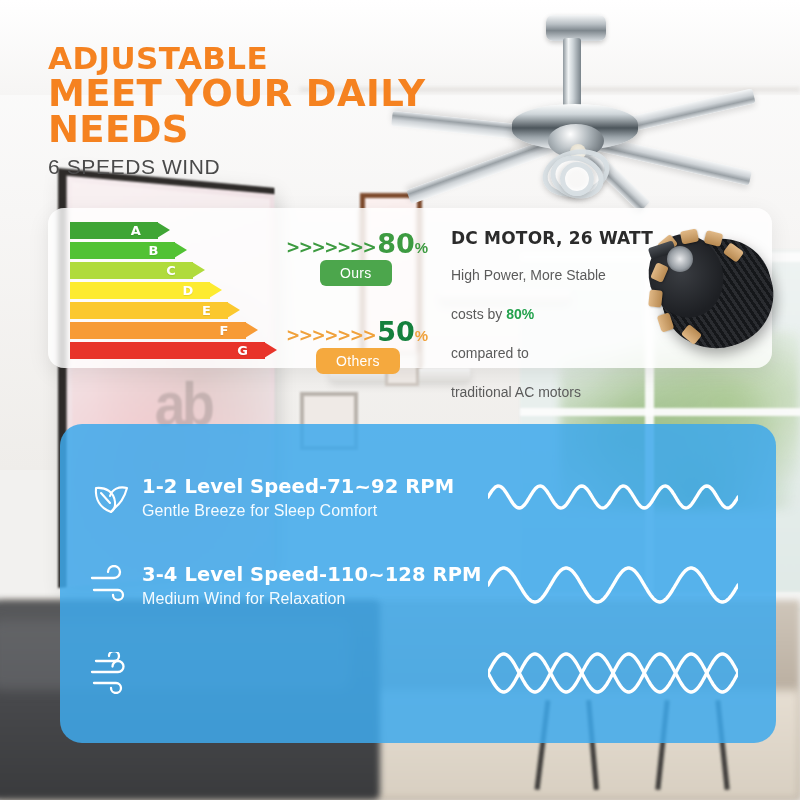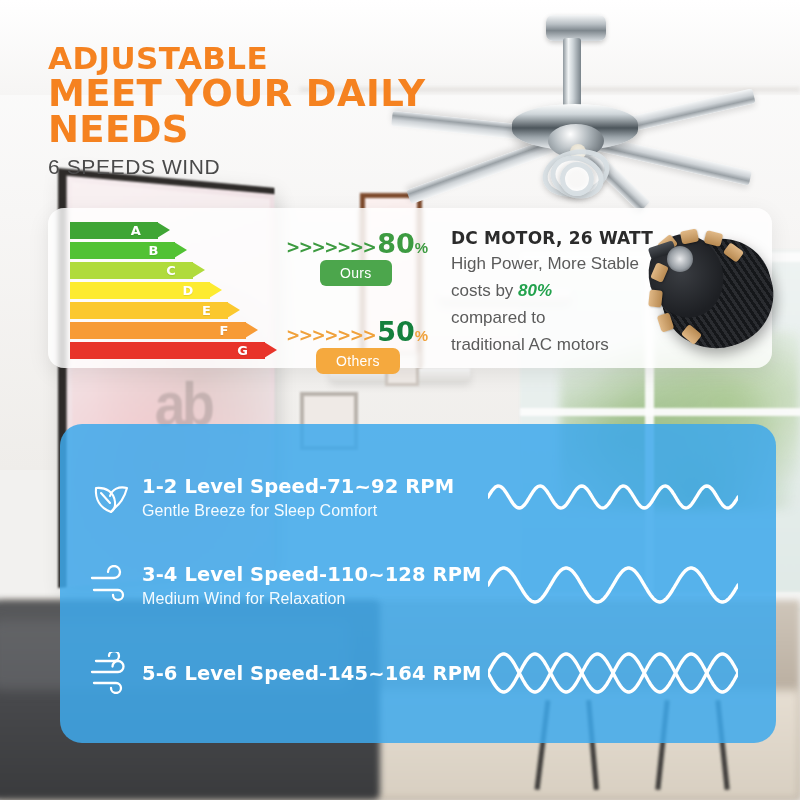--- a/index.html
+++ b/index.html
@@ -215,23 +215,23 @@
     font-size:14px; padding:5px 20px; font-weight:400;
     letter-spacing:.3px;
   }
   
   .motor-text { position:absolute; left:403px; top:20px; width:215px; }
   .m-title {
     font-size:17px; font-weight:700; color:#2b2b2b; letter-spacing:.2px;
     font-family:"DejaVu Sans", sans-serif; white-space:nowrap;
   }
   .m-line {
-    font-size:17px; color:#5b5b5b; line-height:23px; margin-top:4px;
-  }
-  .m-hl { color:#23A24D; font-weight:800;font-style:italic; }
+    font-size:14px; color:#5b5b5b; line-height:23px; margin-top:16px;
+  }
+  .m-hl { color:#23A24D; font-weight:800; }
   
   .motor-img { position:absolute; left:595px; top:18px; width:152px; height:132px; }
   .motor-body {
     position:absolute; left:18px; top:14px; width:112px; height:108px;
     border-radius: 50% 46% 48% 50%;
     background:
       repeating-linear-gradient(72deg, #2a2c30 0px, #2a2c30 3px, #15171a 3px, #15171a 6px),
       #1b1d20;
     transform: rotate(-16deg);
     box-shadow: 0 6px 14px rgba(0,0,0,.35);
@@ -439,21 +439,20 @@
       </div>
       <div class="speed-row" style="top: 218px;">
         <div class="sp-icon">
           <svg width="46" height="42" viewBox="0 0 46 42" fill="none" stroke="#ffffff" stroke-width="2.3" stroke-linecap="round">
     <path d="M8 9 H26 a5 5 0 1 0 -5 -5"></path>
     <path d="M4 20 H30 a5.5 5.5 0 1 0 -5.5 -5.5"></path>
     <path d="M6 31 H28 a5 5 0 1 1 -5 5"></path>
   </svg>
         </div>
         <div class="sp-text">
-          <div class="sp-title">5-6 Level Speed-145~164 RPM</div>
         </div>
         <div class="wave"><svg width="250" height="62" viewBox="0 0 250 62">
             <path d="M0.0 31.0 L1.3 28.6 L2.5 26.3 L3.8 24.0 L5.0 21.8 L6.3 19.8 L7.5 18.0 L8.8 16.4 L10.0 15.0 L11.3 13.8 L12.5 12.9 L13.8 12.3 L15.0 12.0 L16.3 12.0 L17.5 12.3 L18.8 12.9 L20.0 13.8 L21.3 15.0 L22.5 16.4 L23.8 18.0 L25.0 19.8 L26.3 21.8 L27.5 24.0 L28.8 26.3 L30.0 28.6 L31.3 31.0 L32.5 33.4 L33.8 35.7 L35.0 38.0 L36.3 40.2 L37.5 42.2 L38.8 44.0 L40.0 45.6 L41.3 47.0 L42.5 48.2 L43.8 49.1 L45.0 49.7 L46.3 50.0 L47.5 50.0 L48.8 49.7 L50.0 49.1 L51.3 48.2 L52.5 47.0 L53.8 45.6 L55.0 44.0 L56.3 42.2 L57.5 40.2 L58.8 38.0 L60.0 35.7 L61.3 33.4 L62.5 31.0 L63.8 28.6 L65.0 26.3 L66.3 24.0 L67.5 21.8 L68.8 19.8 L70.0 18.0 L71.3 16.4 L72.5 15.0 L73.8 13.8 L75.0 12.9 L76.3 12.3 L77.5 12.0 L78.8 12.0 L80.0 12.3 L81.3 12.9 L82.5 13.8 L83.8 15.0 L85.0 16.4 L86.3 18.0 L87.5 19.8 L88.8 21.8 L90.0 24.0 L91.3 26.3 L92.5 28.6 L93.8 31.0 L95.0 33.4 L96.3 35.7 L97.5 38.0 L98.8 40.2 L100.0 42.2 L101.3 44.0 L102.5 45.6 L103.8 47.0 L105.0 48.2 L106.3 49.1 L107.5 49.7 L108.8 50.0 L110.0 50.0 L111.3 49.7 L112.5 49.1 L113.8 48.2 L115.0 47.0 L116.3 45.6 L117.5 44.0 L118.8 42.2 L120.0 40.2 L121.3 38.0 L122.5 35.7 L123.8 33.4 L125.0 31.0 L126.3 28.6 L127.5 26.3 L128.8 24.0 L130.0 21.8 L131.3 19.8 L132.5 18.0 L133.8 16.4 L135.0 15.0 L136.3 13.8 L137.5 12.9 L138.8 12.3 L140.0 12.0 L141.3 12.0 L142.5 12.3 L143.8 12.9 L145.0 13.8 L146.3 15.0 L147.5 16.4 L148.8 18.0 L150.0 19.8 L151.3 21.8 L152.5 24.0 L153.8 26.3 L155.0 28.6 L156.3 31.0 L157.5 33.4 L158.8 35.7 L160.0 38.0 L161.3 40.2 L162.5 42.2 L163.8 44.0 L165.0 45.6 L166.3 47.0 L167.5 48.2 L168.8 49.1 L170.0 49.7 L171.3 50.0 L172.5 50.0 L173.8 49.7 L175.0 49.1 L176.3 48.2 L177.5 47.0 L178.8 45.6 L180.0 44.0 L181.3 42.2 L182.5 40.2 L183.8 38.0 L185.0 35.7 L186.3 33.4 L187.5 31.0 L188.8 28.6 L190.0 26.3 L191.3 24.0 L192.5 21.8 L193.8 19.8 L195.0 18.0 L196.3 16.4 L197.5 15.0 L198.8 13.8 L200.0 12.9 L201.3 12.3 L202.5 12.0 L203.8 12.0 L205.0 12.3 L206.3 12.9 L207.5 13.8 L208.8 15.0 L210.0 16.4 L211.3 18.0 L212.5 19.8 L213.8 21.8 L215.0 24.0 L216.3 26.3 L217.5 28.6 L218.8 31.0 L220.0 33.4 L221.3 35.7 L222.5 38.0 L223.8 40.2 L225.0 42.2 L226.3 44.0 L227.5 45.6 L228.8 47.0 L230.0 48.2 L231.3 49.1 L232.5 49.7 L233.8 50.0 L235.0 50.0 L236.3 49.7 L237.5 49.1 L238.8 48.2 L240.0 47.0 L241.3 45.6 L242.5 44.0 L243.8 42.2 L245.0 40.2 L246.3 38.0 L247.5 35.7 L248.8 33.4 L250.0 31.0" fill="none" stroke="#ffffff" stroke-width="3.4" stroke-linecap="round"></path>
             <path d="M0.0 31.0 L1.3 33.4 L2.5 35.7 L3.8 38.0 L5.0 40.2 L6.3 42.2 L7.5 44.0 L8.8 45.6 L10.0 47.0 L11.3 48.2 L12.5 49.1 L13.8 49.7 L15.0 50.0 L16.3 50.0 L17.5 49.7 L18.8 49.1 L20.0 48.2 L21.3 47.0 L22.5 45.6 L23.8 44.0 L25.0 42.2 L26.3 40.2 L27.5 38.0 L28.8 35.7 L30.0 33.4 L31.3 31.0 L32.5 28.6 L33.8 26.3 L35.0 24.0 L36.3 21.8 L37.5 19.8 L38.8 18.0 L40.0 16.4 L41.3 15.0 L42.5 13.8 L43.8 12.9 L45.0 12.3 L46.3 12.0 L47.5 12.0 L48.8 12.3 L50.0 12.9 L51.3 13.8 L52.5 15.0 L53.8 16.4 L55.0 18.0 L56.3 19.8 L57.5 21.8 L58.8 24.0 L60.0 26.3 L61.3 28.6 L62.5 31.0 L63.8 33.4 L65.0 35.7 L66.3 38.0 L67.5 40.2 L68.8 42.2 L70.0 44.0 L71.3 45.6 L72.5 47.0 L73.8 48.2 L75.0 49.1 L76.3 49.7 L77.5 50.0 L78.8 50.0 L80.0 49.7 L81.3 49.1 L82.5 48.2 L83.8 47.0 L85.0 45.6 L86.3 44.0 L87.5 42.2 L88.8 40.2 L90.0 38.0 L91.3 35.7 L92.5 33.4 L93.8 31.0 L95.0 28.6 L96.3 26.3 L97.5 24.0 L98.8 21.8 L100.0 19.8 L101.3 18.0 L102.5 16.4 L103.8 15.0 L105.0 13.8 L106.3 12.9 L107.5 12.3 L108.8 12.0 L110.0 12.0 L111.3 12.3 L112.5 12.9 L113.8 13.8 L115.0 15.0 L116.3 16.4 L117.5 18.0 L118.8 19.8 L120.0 21.8 L121.3 24.0 L122.5 26.3 L123.8 28.6 L125.0 31.0 L126.3 33.4 L127.5 35.7 L128.8 38.0 L130.0 40.2 L131.3 42.2 L132.5 44.0 L133.8 45.6 L135.0 47.0 L136.3 48.2 L137.5 49.1 L138.8 49.7 L140.0 50.0 L141.3 50.0 L142.5 49.7 L143.8 49.1 L145.0 48.2 L146.3 47.0 L147.5 45.6 L148.8 44.0 L150.0 42.2 L151.3 40.2 L152.5 38.0 L153.8 35.7 L155.0 33.4 L156.3 31.0 L157.5 28.6 L158.8 26.3 L160.0 24.0 L161.3 21.8 L162.5 19.8 L163.8 18.0 L165.0 16.4 L166.3 15.0 L167.5 13.8 L168.8 12.9 L170.0 12.3 L171.3 12.0 L172.5 12.0 L173.8 12.3 L175.0 12.9 L176.3 13.8 L177.5 15.0 L178.8 16.4 L180.0 18.0 L181.3 19.8 L182.5 21.8 L183.8 24.0 L185.0 26.3 L186.3 28.6 L187.5 31.0 L188.8 33.4 L190.0 35.7 L191.3 38.0 L192.5 40.2 L193.8 42.2 L195.0 44.0 L196.3 45.6 L197.5 47.0 L198.8 48.2 L200.0 49.1 L201.3 49.7 L202.5 50.0 L203.8 50.0 L205.0 49.7 L206.3 49.1 L207.5 48.2 L208.8 47.0 L210.0 45.6 L211.3 44.0 L212.5 42.2 L213.8 40.2 L215.0 38.0 L216.3 35.7 L217.5 33.4 L218.8 31.0 L220.0 28.6 L221.3 26.3 L222.5 24.0 L223.8 21.8 L225.0 19.8 L226.3 18.0 L227.5 16.4 L228.8 15.0 L230.0 13.8 L231.3 12.9 L232.5 12.3 L233.8 12.0 L235.0 12.0 L236.3 12.3 L237.5 12.9 L238.8 13.8 L240.0 15.0 L241.3 16.4 L242.5 18.0 L243.8 19.8 L245.0 21.8 L246.3 24.0 L247.5 26.3 L248.8 28.6 L250.0 31.0" fill="none" stroke="#ffffff" stroke-width="3.4" stroke-linecap="round"></path>
           </svg></div>
       </div>
     </div>
 
 </div>
 

